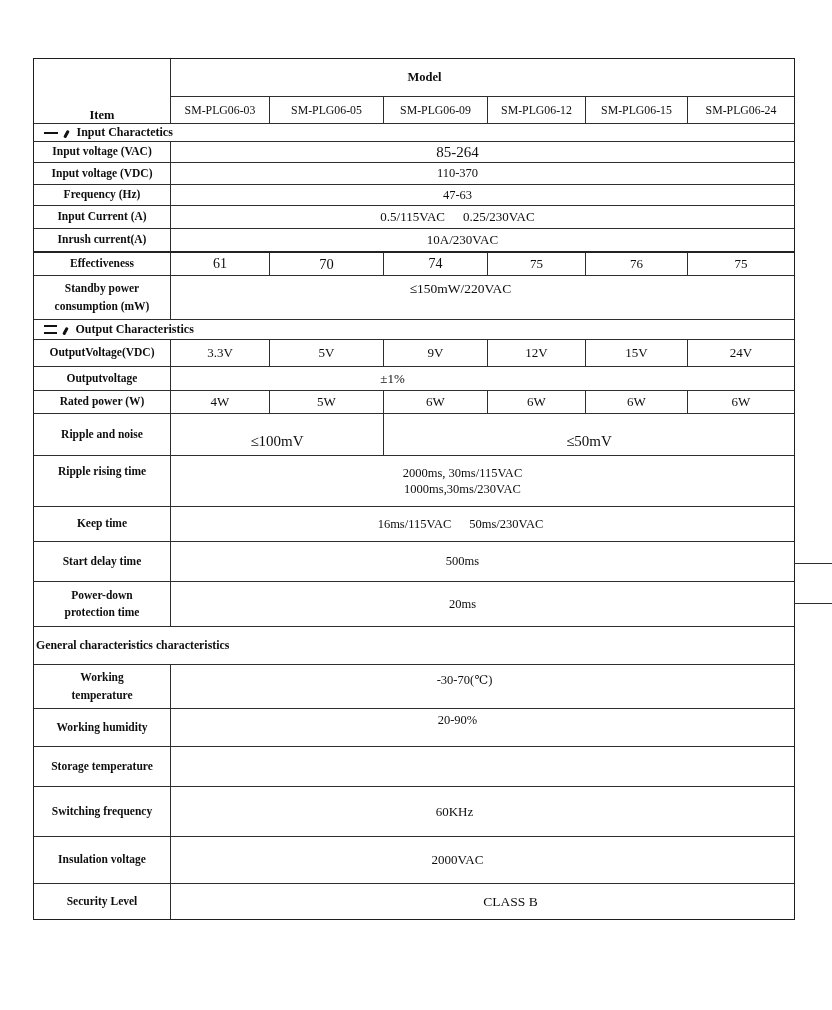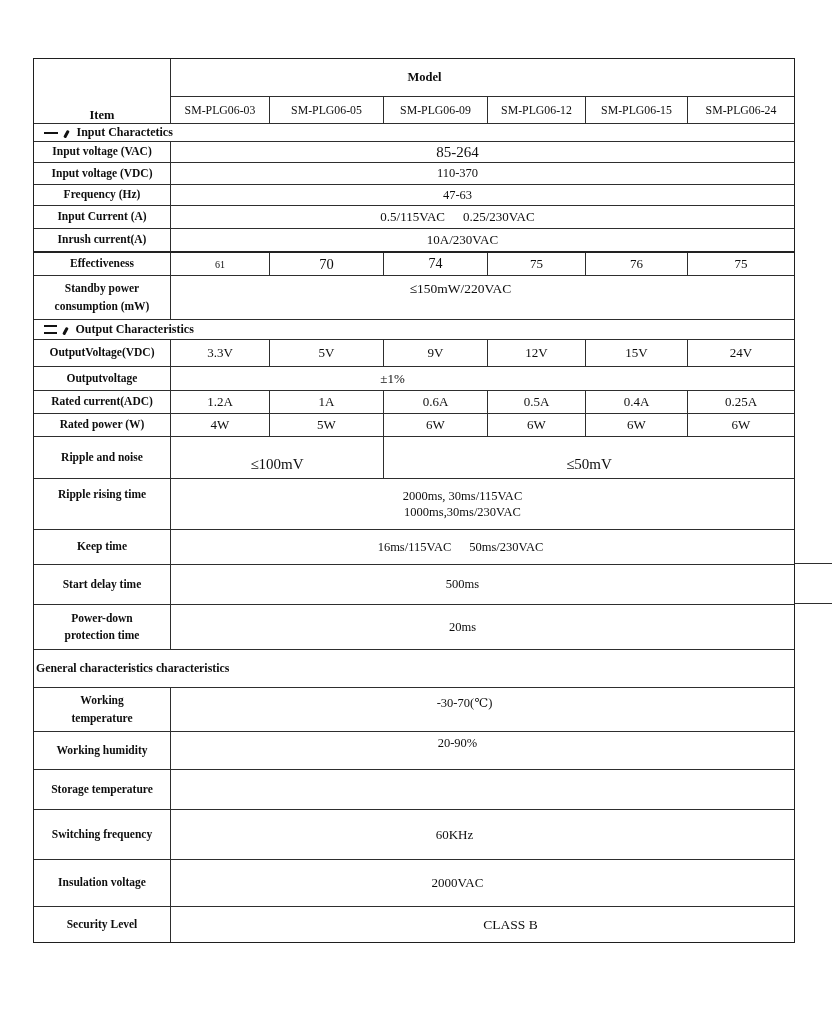--- a/index.html
+++ b/index.html
@@ -18,21 +18,21 @@
   .lbl.ltop{justify-content:flex-start;padding-top:7px}
   .val{flex:1;display:flex;align-items:center;justify-content:center;overflow:hidden;font-size:12.5px}
   .val.top{align-items:flex-start;padding-top:5px}
   .t{display:inline-block;white-space:nowrap}
   .b{font-weight:normal}
   .s12{font-size:12.5px}.s13{font-size:13px}.s135{font-size:13.5px}.s15{font-size:15px}
   .cells{flex:1;display:flex}
   .c{display:flex;align-items:center;justify-content:center;font-size:13px}
   .c + .c{border-left:1px solid #2e2e2e}
   .c1{width:98px}.c2{width:114px}.c3{width:104px}.c4{width:98px}.c5{width:102px}.c6{flex:1}
-  .fe0{font-size:10px}.fe1{font-size:14.5px}.fe2{font-size:14px}
+  .fe0{font-size:14px}.fe1{font-size:14.5px}.fe2{font-size:14px}
   .hdr{display:flex;height:64px}
   .hdr-item{flex:0 0 137px;width:137px;border-right:1px solid #2e2e2e;display:flex;
             align-items:flex-end;justify-content:center;font-weight:bold;font-size:12.5px}
   .hdr-right{flex:1;display:flex;flex-direction:column}
   .hdr-model{height:38px;display:flex;align-items:center;justify-content:center;
              font-weight:bold;font-size:12.5px;border-bottom:1px solid #2e2e2e}
   .hdr-models{height:26px;display:flex}
   .hdr-models .c{font-size:11.8px;font-weight:normal}
   .sect{border-top:1px solid #2e2e2e;display:flex;align-items:center;font-weight:bold;
         font-size:12px;padding-left:9px}
@@ -175,33 +175,20 @@
 
   <div class="row" style="height:24px">
     <div class="lbl">
         <span>Outputvoltage</span>
       </div>
     <div class="val">
         <span class="t s13" style="transform:translateX(-90px)">±1%</span>
       </div>
   </div>
 
-  <div class="row" style="height:23px">
-    <div class="lbl">
-        <span>Rated current(ADC)</span>
-      </div>
-    <div class="cells">
-      <div class="c c1 s12">1.2A</div>
-      <div class="c c2 s12">1A</div>
-      <div class="c c3 s12">0.6A</div>
-      <div class="c c4 s12">0.5A</div>
-      <div class="c c5 s12">0.4A</div>
-      <div class="c c6 s12">0.25A</div>
-    </div>
-  </div>
 
   <div class="row" style="height:23px">
     <div class="lbl">
         <span>Rated power (W)</span>
       </div>
     <div class="cells">
       <div class="c c1 s12">4W</div>
       <div class="c c2 s12">5W</div>
       <div class="c c3 s12">6W</div>
       <div class="c c4 s12">6W</div>

